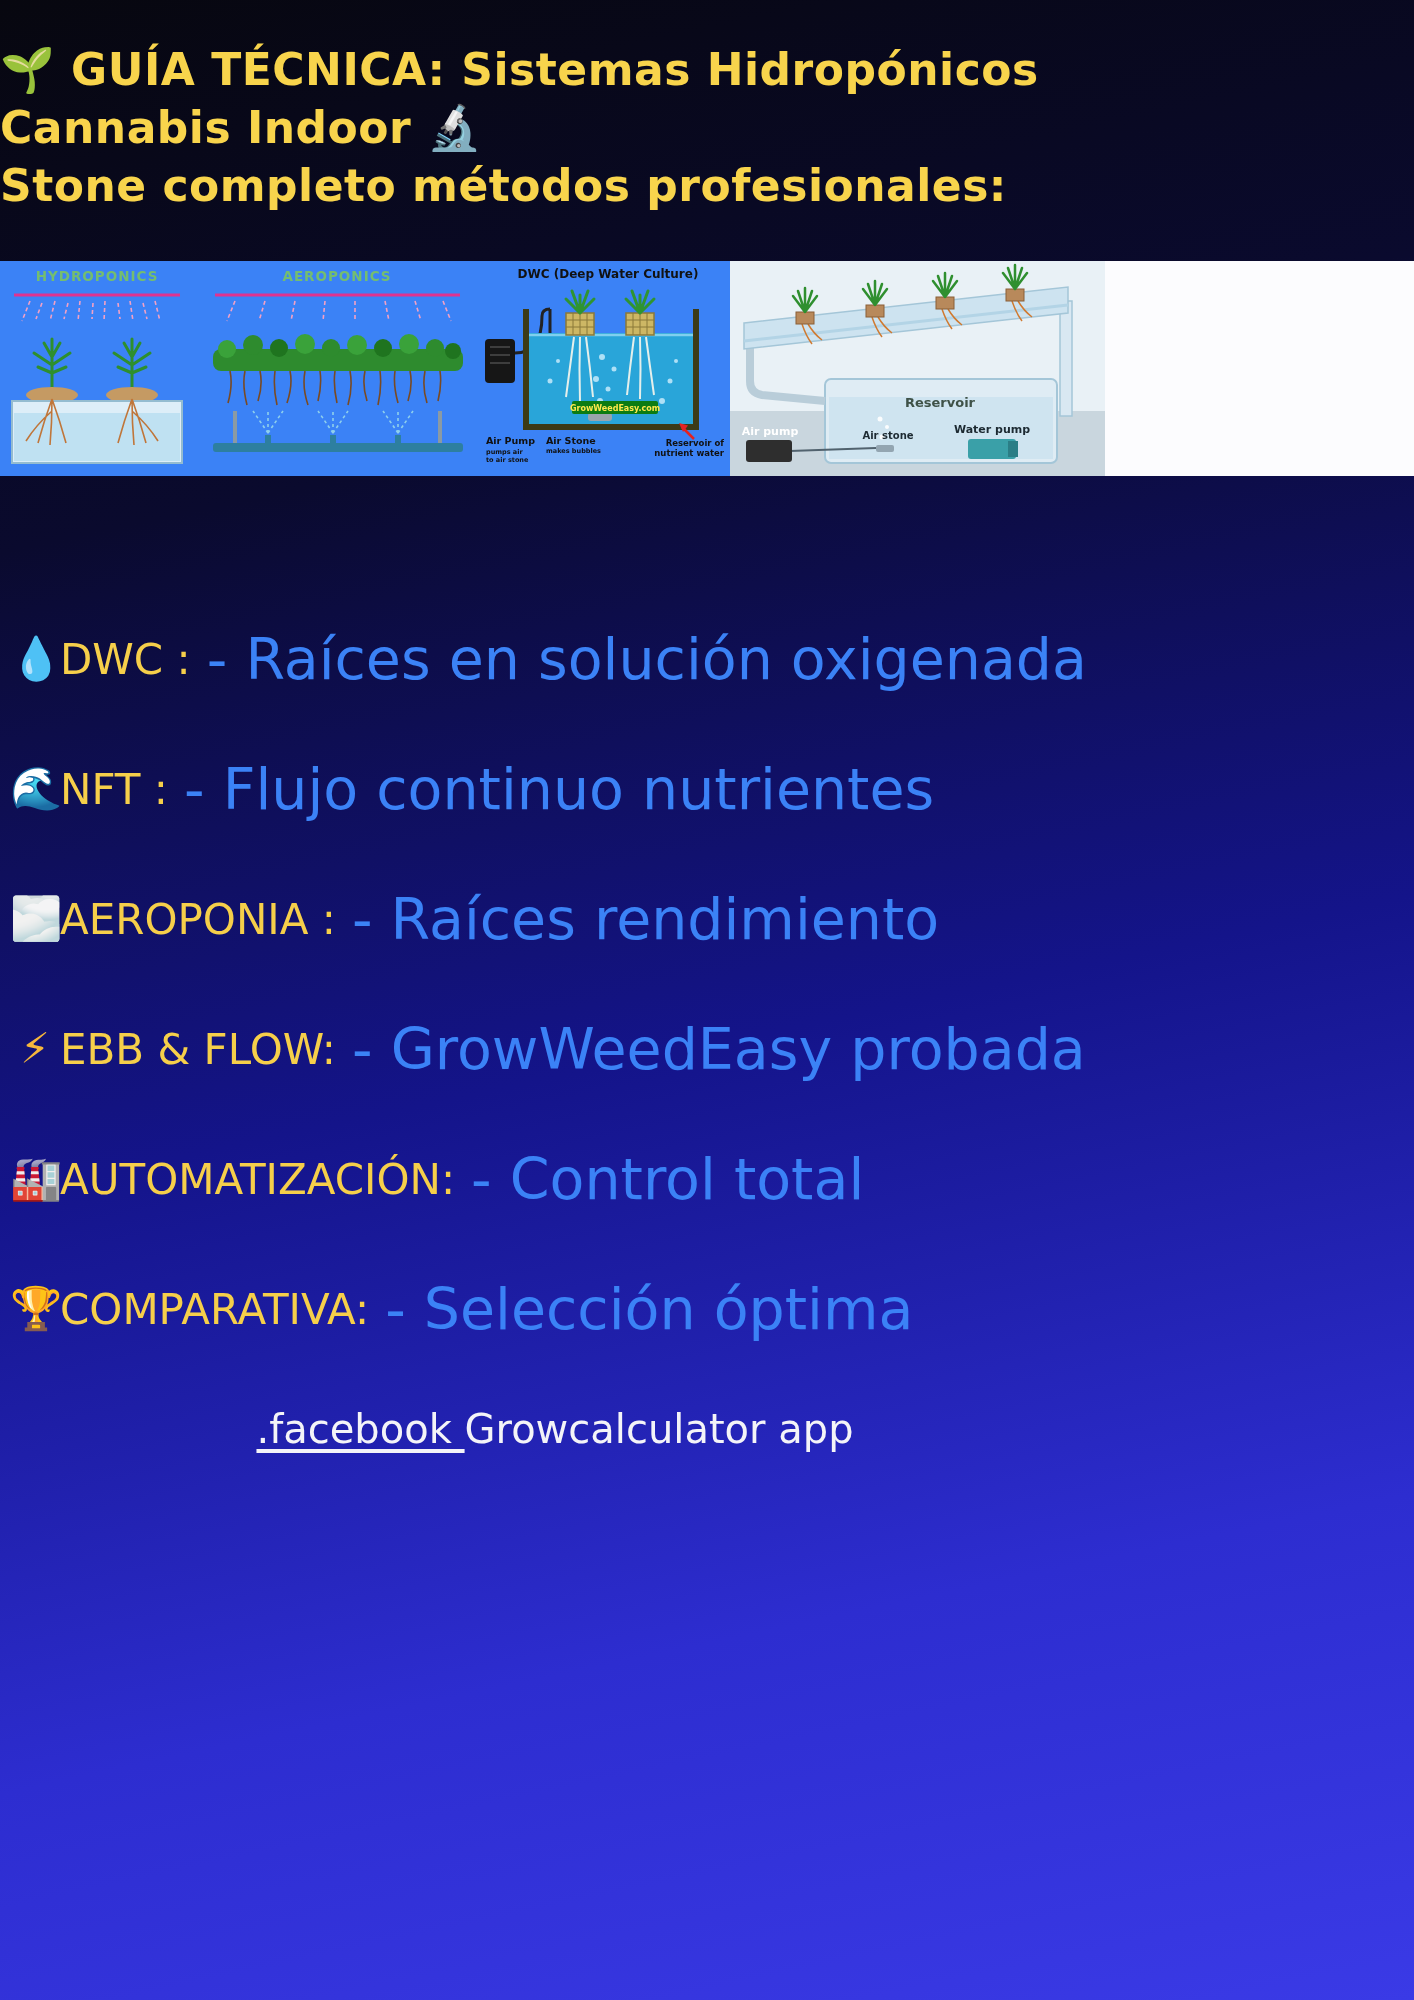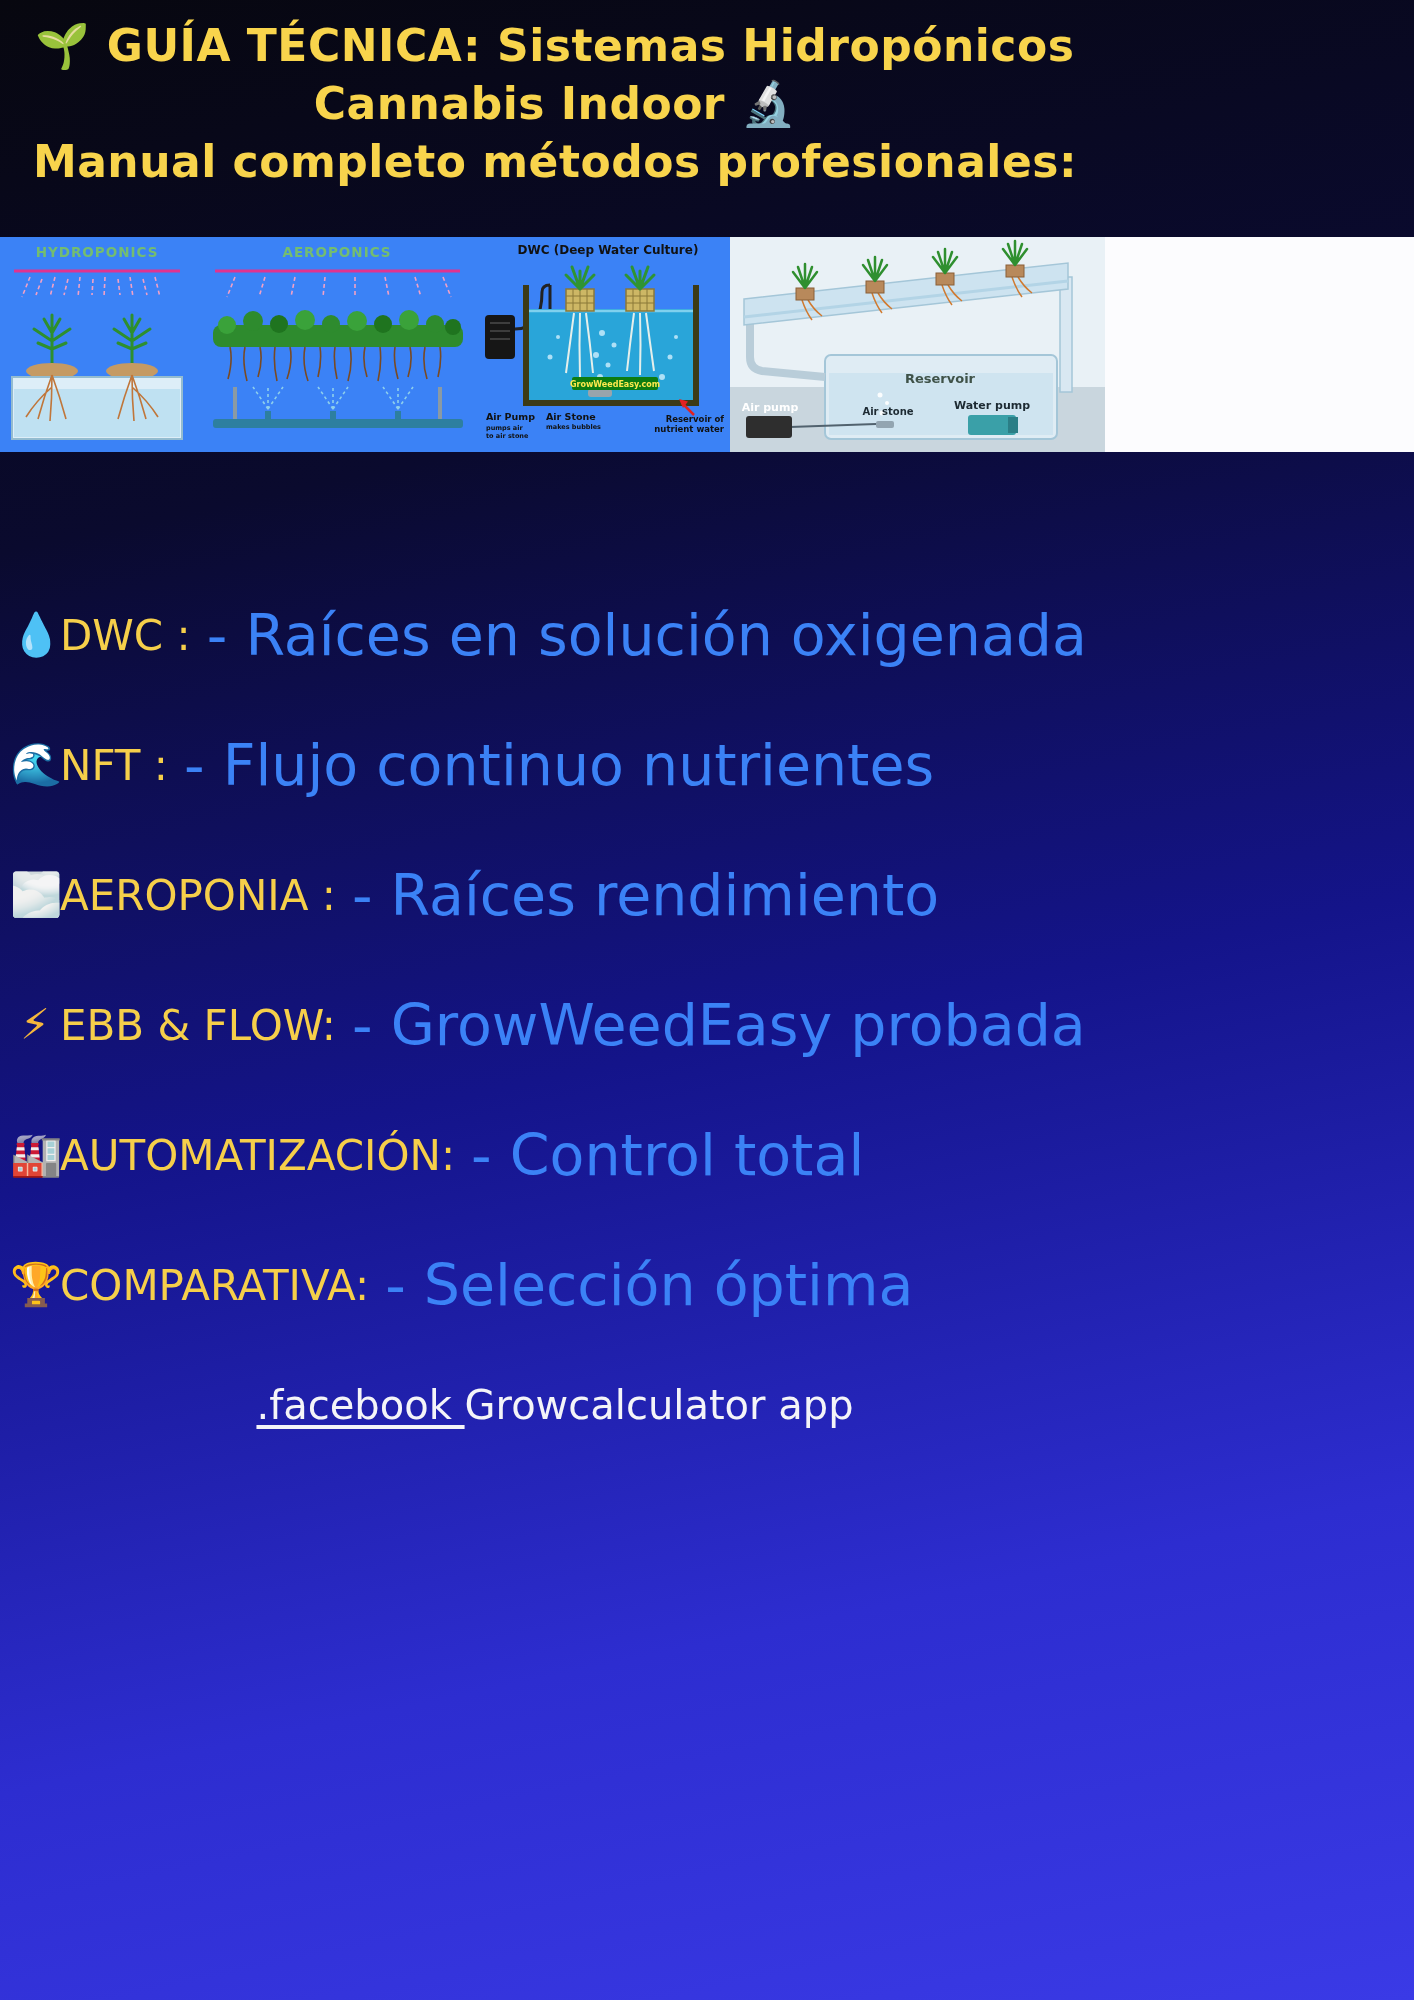--- a/index.html
+++ b/index.html
@@ -8,21 +8,21 @@
     width: 1414px;
     height: 2000px;
     overflow: hidden;
     font-family: "DejaVu Sans", sans-serif;
     background: linear-gradient(168deg, #07070f 0%, #0a0a2e 24%, #14148a 52%, #2d2dd0 78%, #3a3ae6 100%);
     color: #f2f2f7;
   }
   .content { width: 1110px; }
 
   
-  .header { text-align: center; padding-top: 17px; }
+  .header { text-align: left; padding-top: 41px; }
   .title-line {
     color: #f8d44c;
     font-size: 44px;
     font-weight: 700;
     line-height: 1.32;
     letter-spacing: 0.5px;
   }
 
   
   .strip {
@@ -60,21 +60,21 @@
   }
   .fb-link { text-decoration: underline; text-underline-offset: 6px; cursor: pointer; text-align: right; }
 </style>
 </head>
 <body>
 
 <div class="content">
   <header class="header">
     <div class="title-line">🌱 GUÍA TÉCNICA: Sistemas Hidropónicos</div>
     <div class="title-line">Cannabis Indoor 🔬</div>
-    <div class="title-line">Manual completo métodos profesionales:</div>
+    <div class="title-line">Stone completo métodos profesionales:</div>
   </header>
 </div>
 
 <section class="strip">
 
   <div class="panel">
     <svg class="p-svg" viewBox="0 0 195 215" width="195" height="215">
       <text x="97" y="20" text-anchor="middle" font-size="13.5" font-weight="bold" letter-spacing="1" fill="#74bd70">HYDROPONICS</text>
       <line x1="14" y1="34" x2="180" y2="34" stroke="#e0338f" stroke-width="3"></line>
       <path d="M30 40 L22 60 M55 40 L50 60 M80 40 L78 60 M105 40 L104 60 M130 40 L133 60 M155 40 L160 60 M42 42 L36 58 M68 42 L64 58 M93 42 L92 58 M118 42 L120 58 M143 42 L147 58" stroke="#f2a1c5" stroke-width="1.6" stroke-dasharray="4 3" fill="none"></path>

